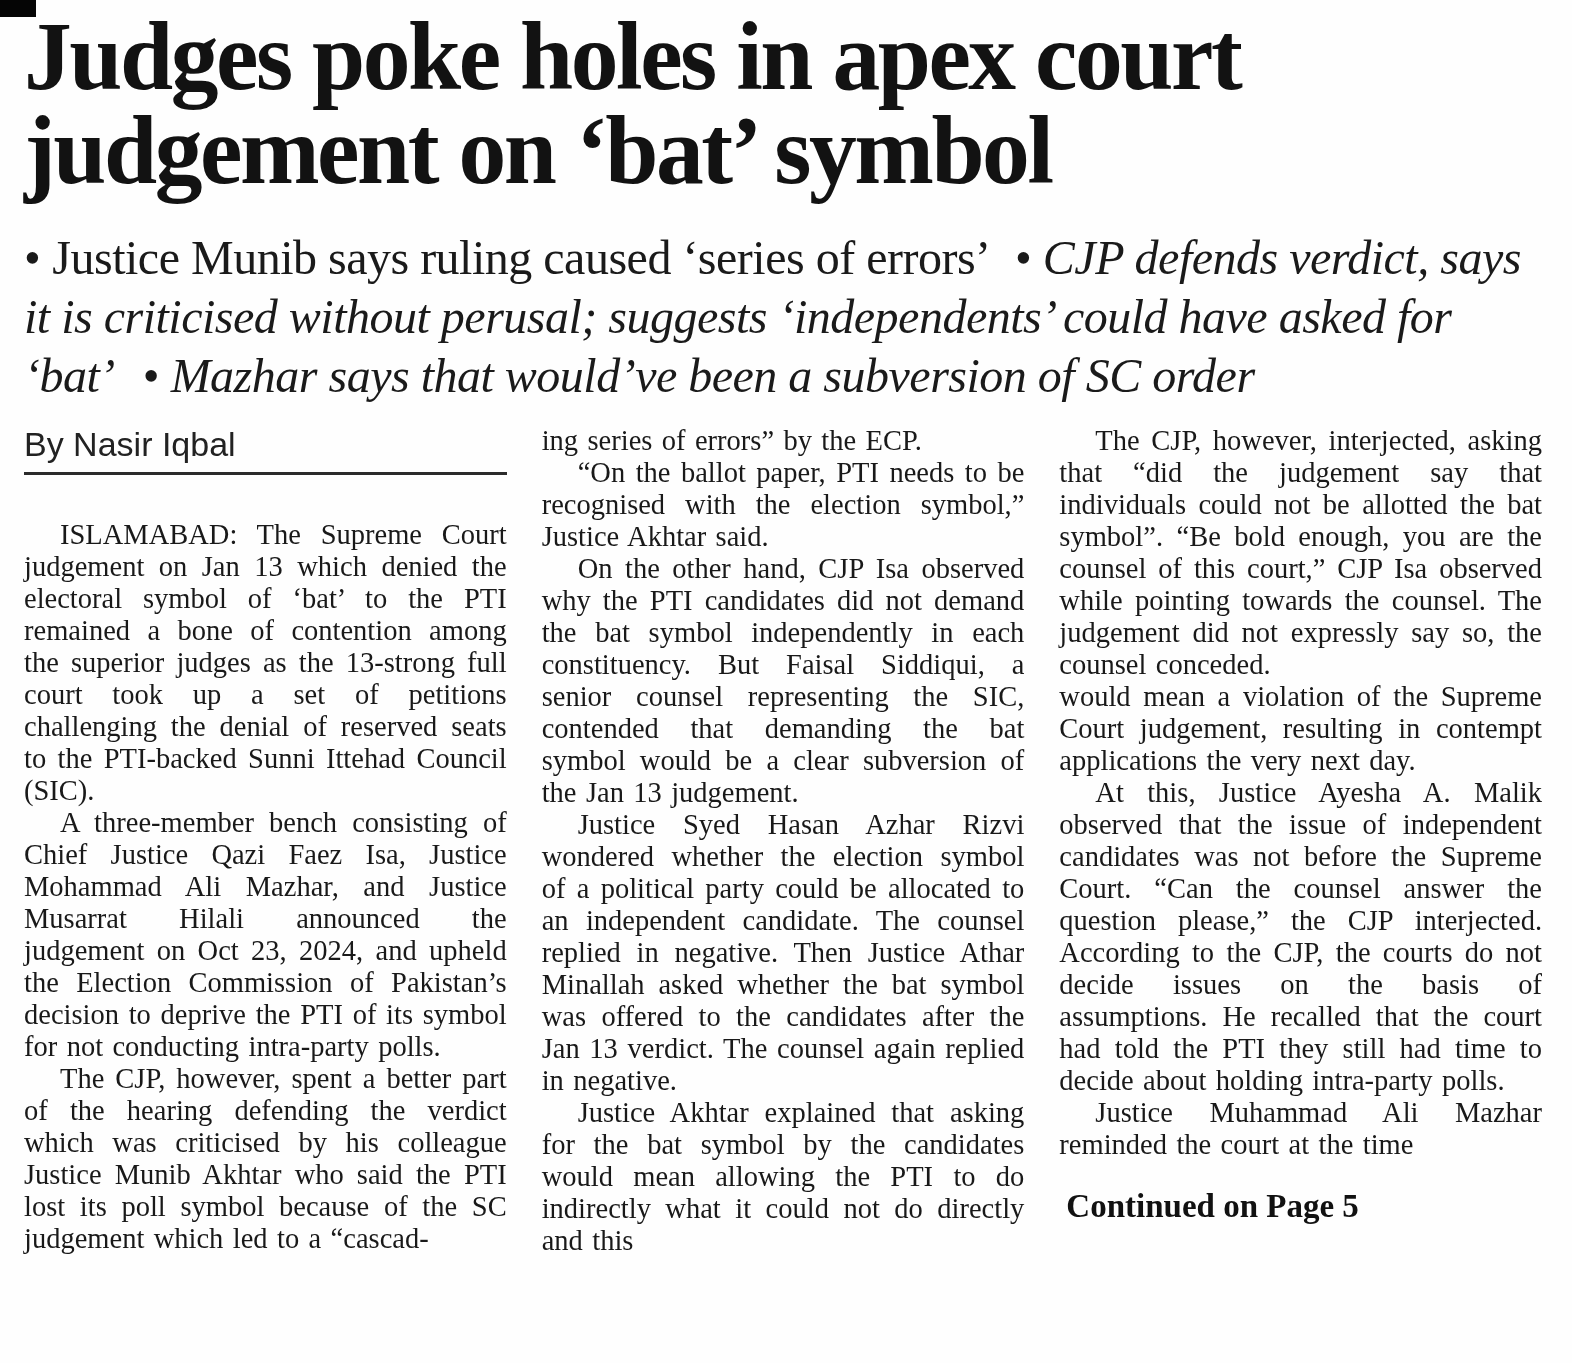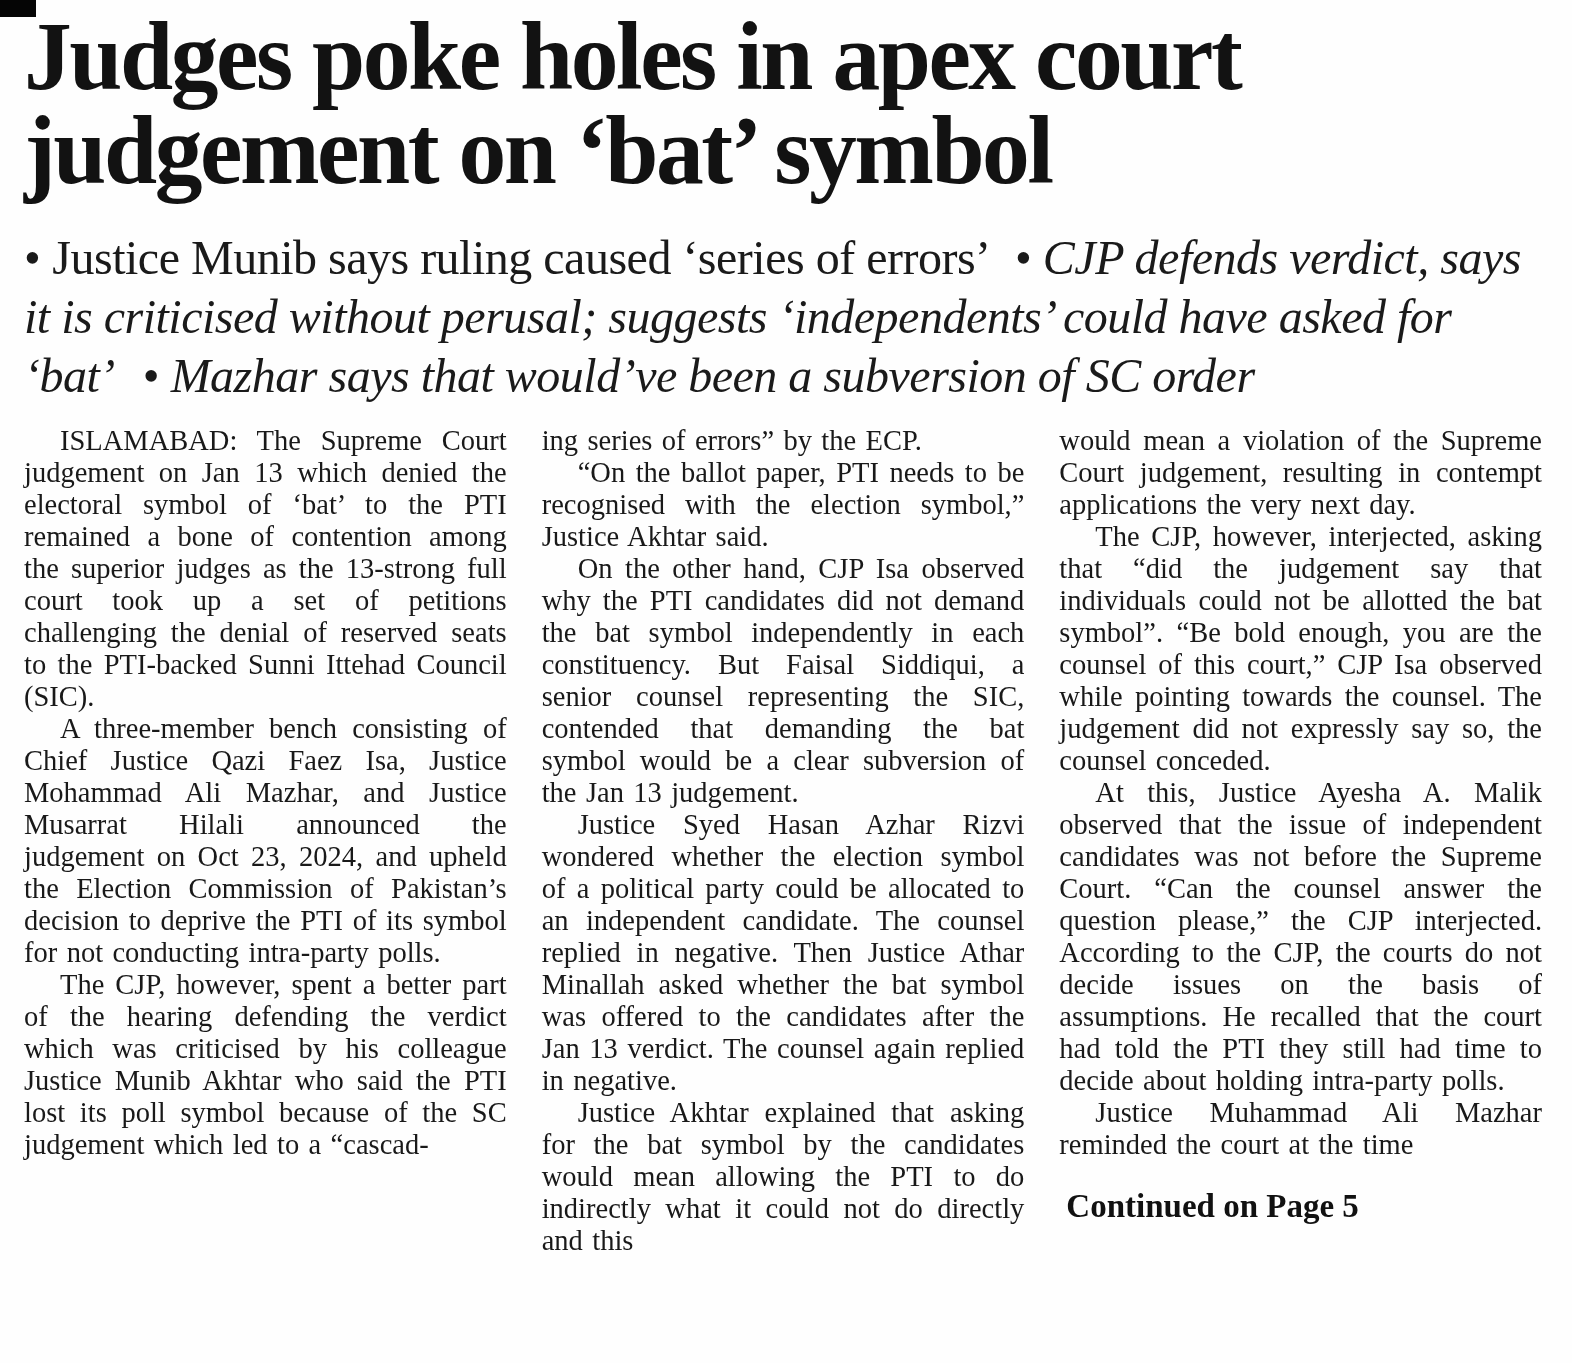--- a/index.html
+++ b/index.html
@@ -89,35 +89,38 @@
 
   <p class="subhead">
     <span class="bullet-item"><span class="marker">•</span><span>Justice Munib says ruling caused ‘series of errors’</span></span>
     <span class="bullet-item"><span class="marker">•</span><span>CJP defends verdict, says it is criticised without perusal; suggests ‘independents’ could have asked for ‘bat’</span></span>
     <span class="bullet-item"><span class="marker">•</span><span>Mazhar says that would’ve been a subversion of SC order</span></span>
   </p>
 
   <div class="cols">
 
     <div class="col">
+      <div class="byline-block">
+        <span>By Nasir Iqbal</span>
+      </div>
       <p class="para indent">ISLAMABAD: The Supreme Court judgement on Jan 13 which denied the electoral symbol of ‘bat’ to the PTI remained a bone of contention among the superior judges as the 13-strong full court took up a set of petitions challenging the denial of reserved seats to the PTI-backed Sunni Ittehad Council (SIC).</p>
       <p class="para indent">A three-member bench consisting of Chief Justice Qazi Faez Isa, Justice Mohammad Ali Mazhar, and Justice Musarrat Hilali announced the judgement on Oct 23, 2024, and upheld the Election Commission of Pakistan’s decision to deprive the PTI of its symbol for not conducting intra-party polls.</p>
       <p class="para indent">The CJP, however, spent a better part of the hearing defending the verdict which was criticised by his colleague Justice Munib Akhtar who said the PTI lost its poll symbol because of the SC judgement which led to a “cascad-</p>
     </div>
 
     <div class="col">
       <p class="para">ing series of errors” by the ECP.</p>
       <p class="para indent">“On the ballot paper, PTI needs to be recognised with the election symbol,” Justice Akhtar said.</p>
       <p class="para indent">On the other hand, CJP Isa observed why the PTI candidates did not demand the bat symbol independently in each constituency. But Faisal Siddiqui, a senior counsel representing the SIC, contended that demanding the bat symbol would be a clear subversion of the Jan 13 judgement.</p>
       <p class="para indent">Justice Syed Hasan Azhar Rizvi wondered whether the election symbol of a political party could be allocated to an independent candidate. The counsel replied in negative. Then Justice Athar Minallah asked whether the bat symbol was offered to the candidates after the Jan 13 verdict. The counsel again replied in negative.</p>
       <p class="para indent">Justice Akhtar explained that asking for the bat symbol by the candidates would mean allowing the PTI to do indirectly what it could not do directly and this</p>
     </div>
 
     <div class="col">
+      <p class="para indent">The CJP, however, interjected, asking that “did the judgement say that individuals could not be allotted the bat symbol”. “Be bold enough, you are the counsel of this court,” CJP Isa observed while pointing towards the counsel. The judgement did not expressly say so, the counsel conceded.</p>
       <p class="para">would mean a violation of the Supreme Court judgement, resulting in contempt applications the very next day.</p>
-      <p class="para indent">The CJP, however, interjected, asking that “did the judgement say that individuals could not be allotted the bat symbol”. “Be bold enough, you are the counsel of this court,” CJP Isa observed while pointing towards the counsel. The judgement did not expressly say so, the counsel conceded.</p>
       <p class="para indent">At this, Justice Ayesha A. Malik observed that the issue of independent candidates was not before the Supreme Court. “Can the counsel answer the question please,” the CJP interjected. According to the CJP, the courts do not decide issues on the basis of assumptions. He recalled that the court had told the PTI they still had time to decide about holding intra-party polls.</p>
       <p class="para indent">Justice Muhammad Ali Mazhar reminded the court at the time</p>
       <div class="continued">Continued on Page 5</div>
     </div>
 
   </div>
 </div>
 
 </body></html>

